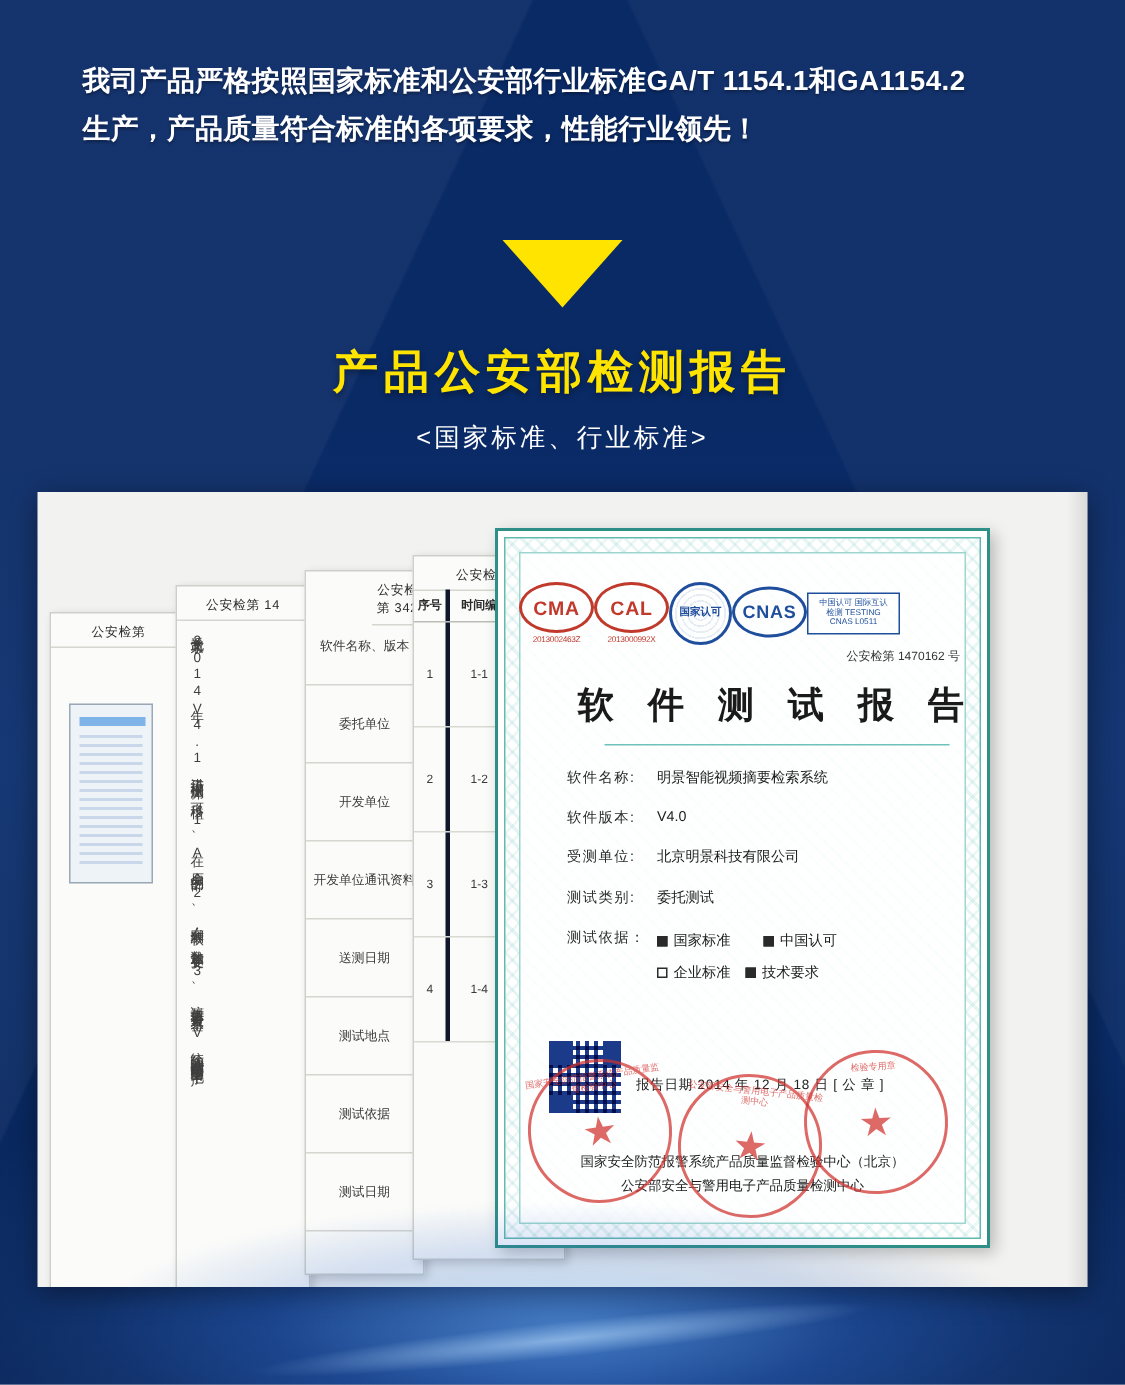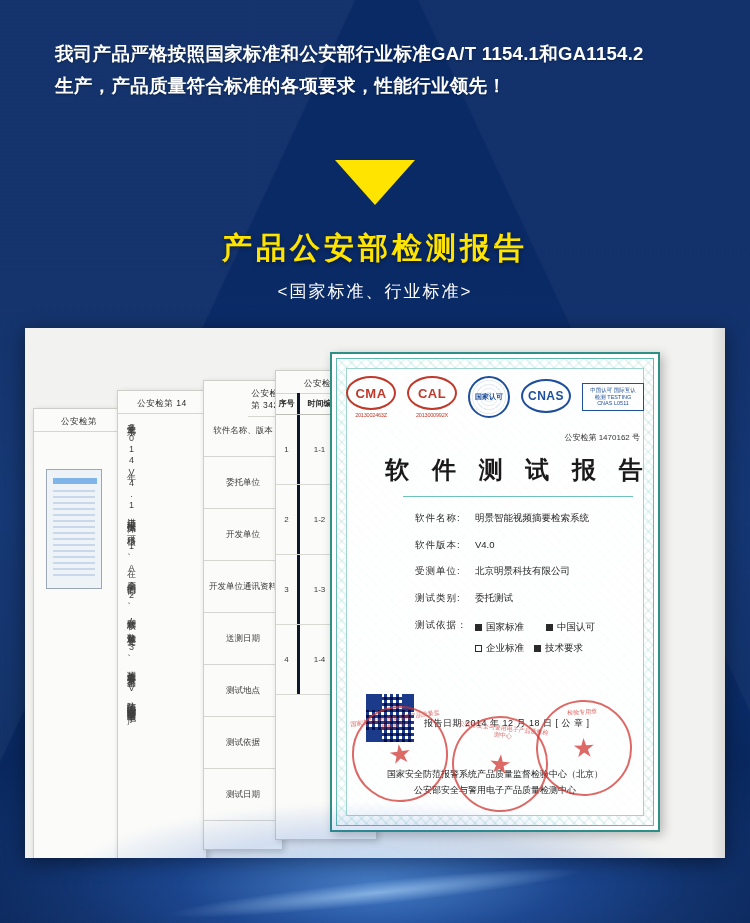--- a/index.html
+++ b/index.html
@@ -135,22 +135,22 @@
     border:1px solid #63b9b0;
     background:
       repeating-linear-gradient(45deg, rgba(120,200,192,.18) 0 2px, rgba(255,255,255,0) 2px 7px),
       repeating-linear-gradient(-45deg, rgba(120,200,192,.14) 0 2px, rgba(255,255,255,0) 2px 7px);
   }
   .cert .inner {
     position:absolute; left:14px; top:14px; right:14px; bottom:14px;
     background:rgba(255,255,255,.88);
     border:1px solid #9ed6cf;
   }
-  .marks { position:absolute; left:14px; top:12px; right:14px; height:62px;
-    display:flex; align-items:center; justify-content:space-between; }
+  .marks { position:absolute; left:14px; top:24px; right:14px; height:62px;
+    display:flex; align-items:center; }
   .mark { position:relative; }
   .mark-circle {
     width:50px;height:34px;border:2px solid #c0392b;border-radius:50%;
     display:flex;align-items:center;justify-content:center;
     color:#c0392b;font-size:13px;font-weight:bold;letter-spacing:.5px;
   }
   .mark-circle.blue { border-color:#1f4e9c; color:#1f4e9c; font-size:12px;}
   .mark-ring {
     width:42px;height:42px;border:2px solid #1f4e9c;border-radius:50%;
     display:flex;align-items:center;justify-content:center;
@@ -169,21 +169,21 @@
     position:absolute; left:0; right:0; top:100px; text-align:center;
     font-size:24px; letter-spacing:8px; color:#1a1a1a;
     font-family:Liberation Sans, sans-serif; font-weight:bold;padding-left:46px;
   }
   .cert-title:after{
     content:""; display:block; width:230px; height:1px; background:#6fc2b9;
     margin:10px auto 0;
   }
   .fields { position:absolute; left:46px; top:158px; right:30px; font-size:9.5px; color:#2a2a2a; }
   .field { display:flex; margin-bottom:13px; align-items:flex-start; }
-  .field .k { width:60px; color:#2a2a2a; letter-spacing:1px;margin-left:37px; }
+  .field .k { width:60px; color:#2a2a2a; letter-spacing:1px; }
   .field .v { flex:1; color:#1b1b1b; border-bottom:1px solid transparent; }
   .opts { display:flex; gap:22px; margin-top:2px; }
   .opt { display:flex; align-items:center; gap:4px; font-size:9.5px; }
   .chk { width:7px;height:7px;border:1px solid #2a2a2a;display:inline-block; }
   .chk.on { background:#2a2a2a; }
   .opts2 { display:flex; gap:10px; margin-top:8px; }
 
   .qr {
     position:absolute; left:32px; bottom:86px; width:52px; height:52px;
     background:

